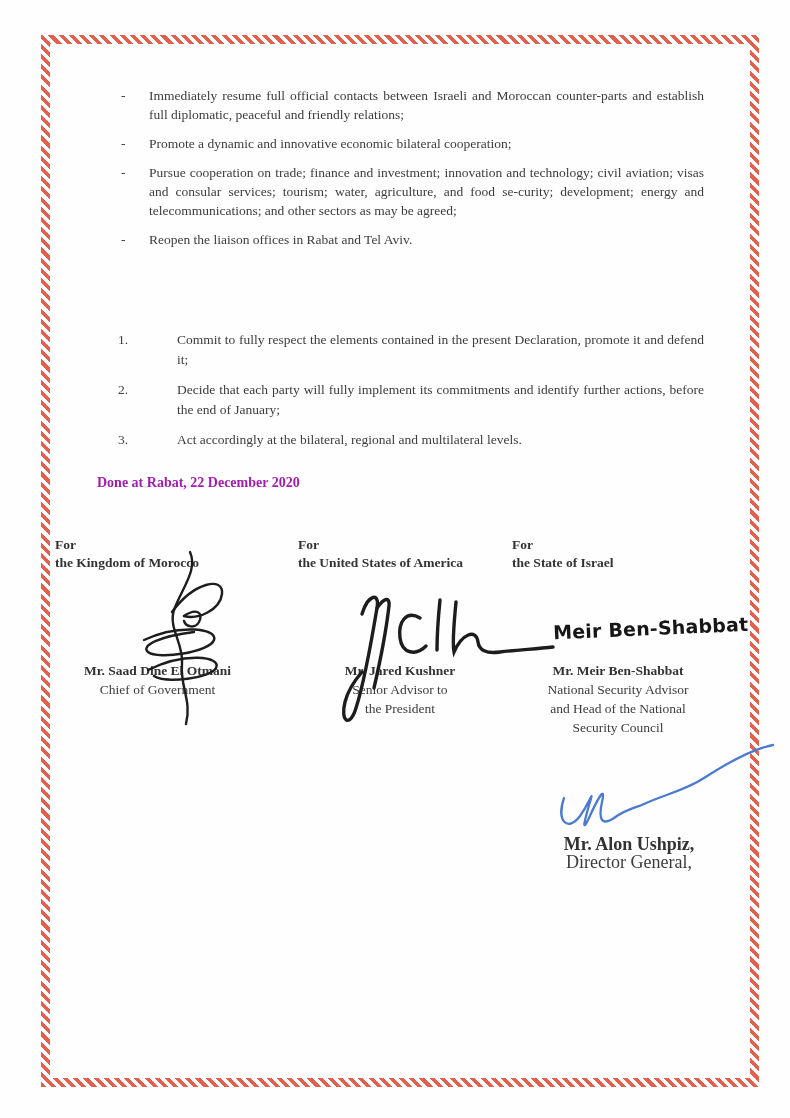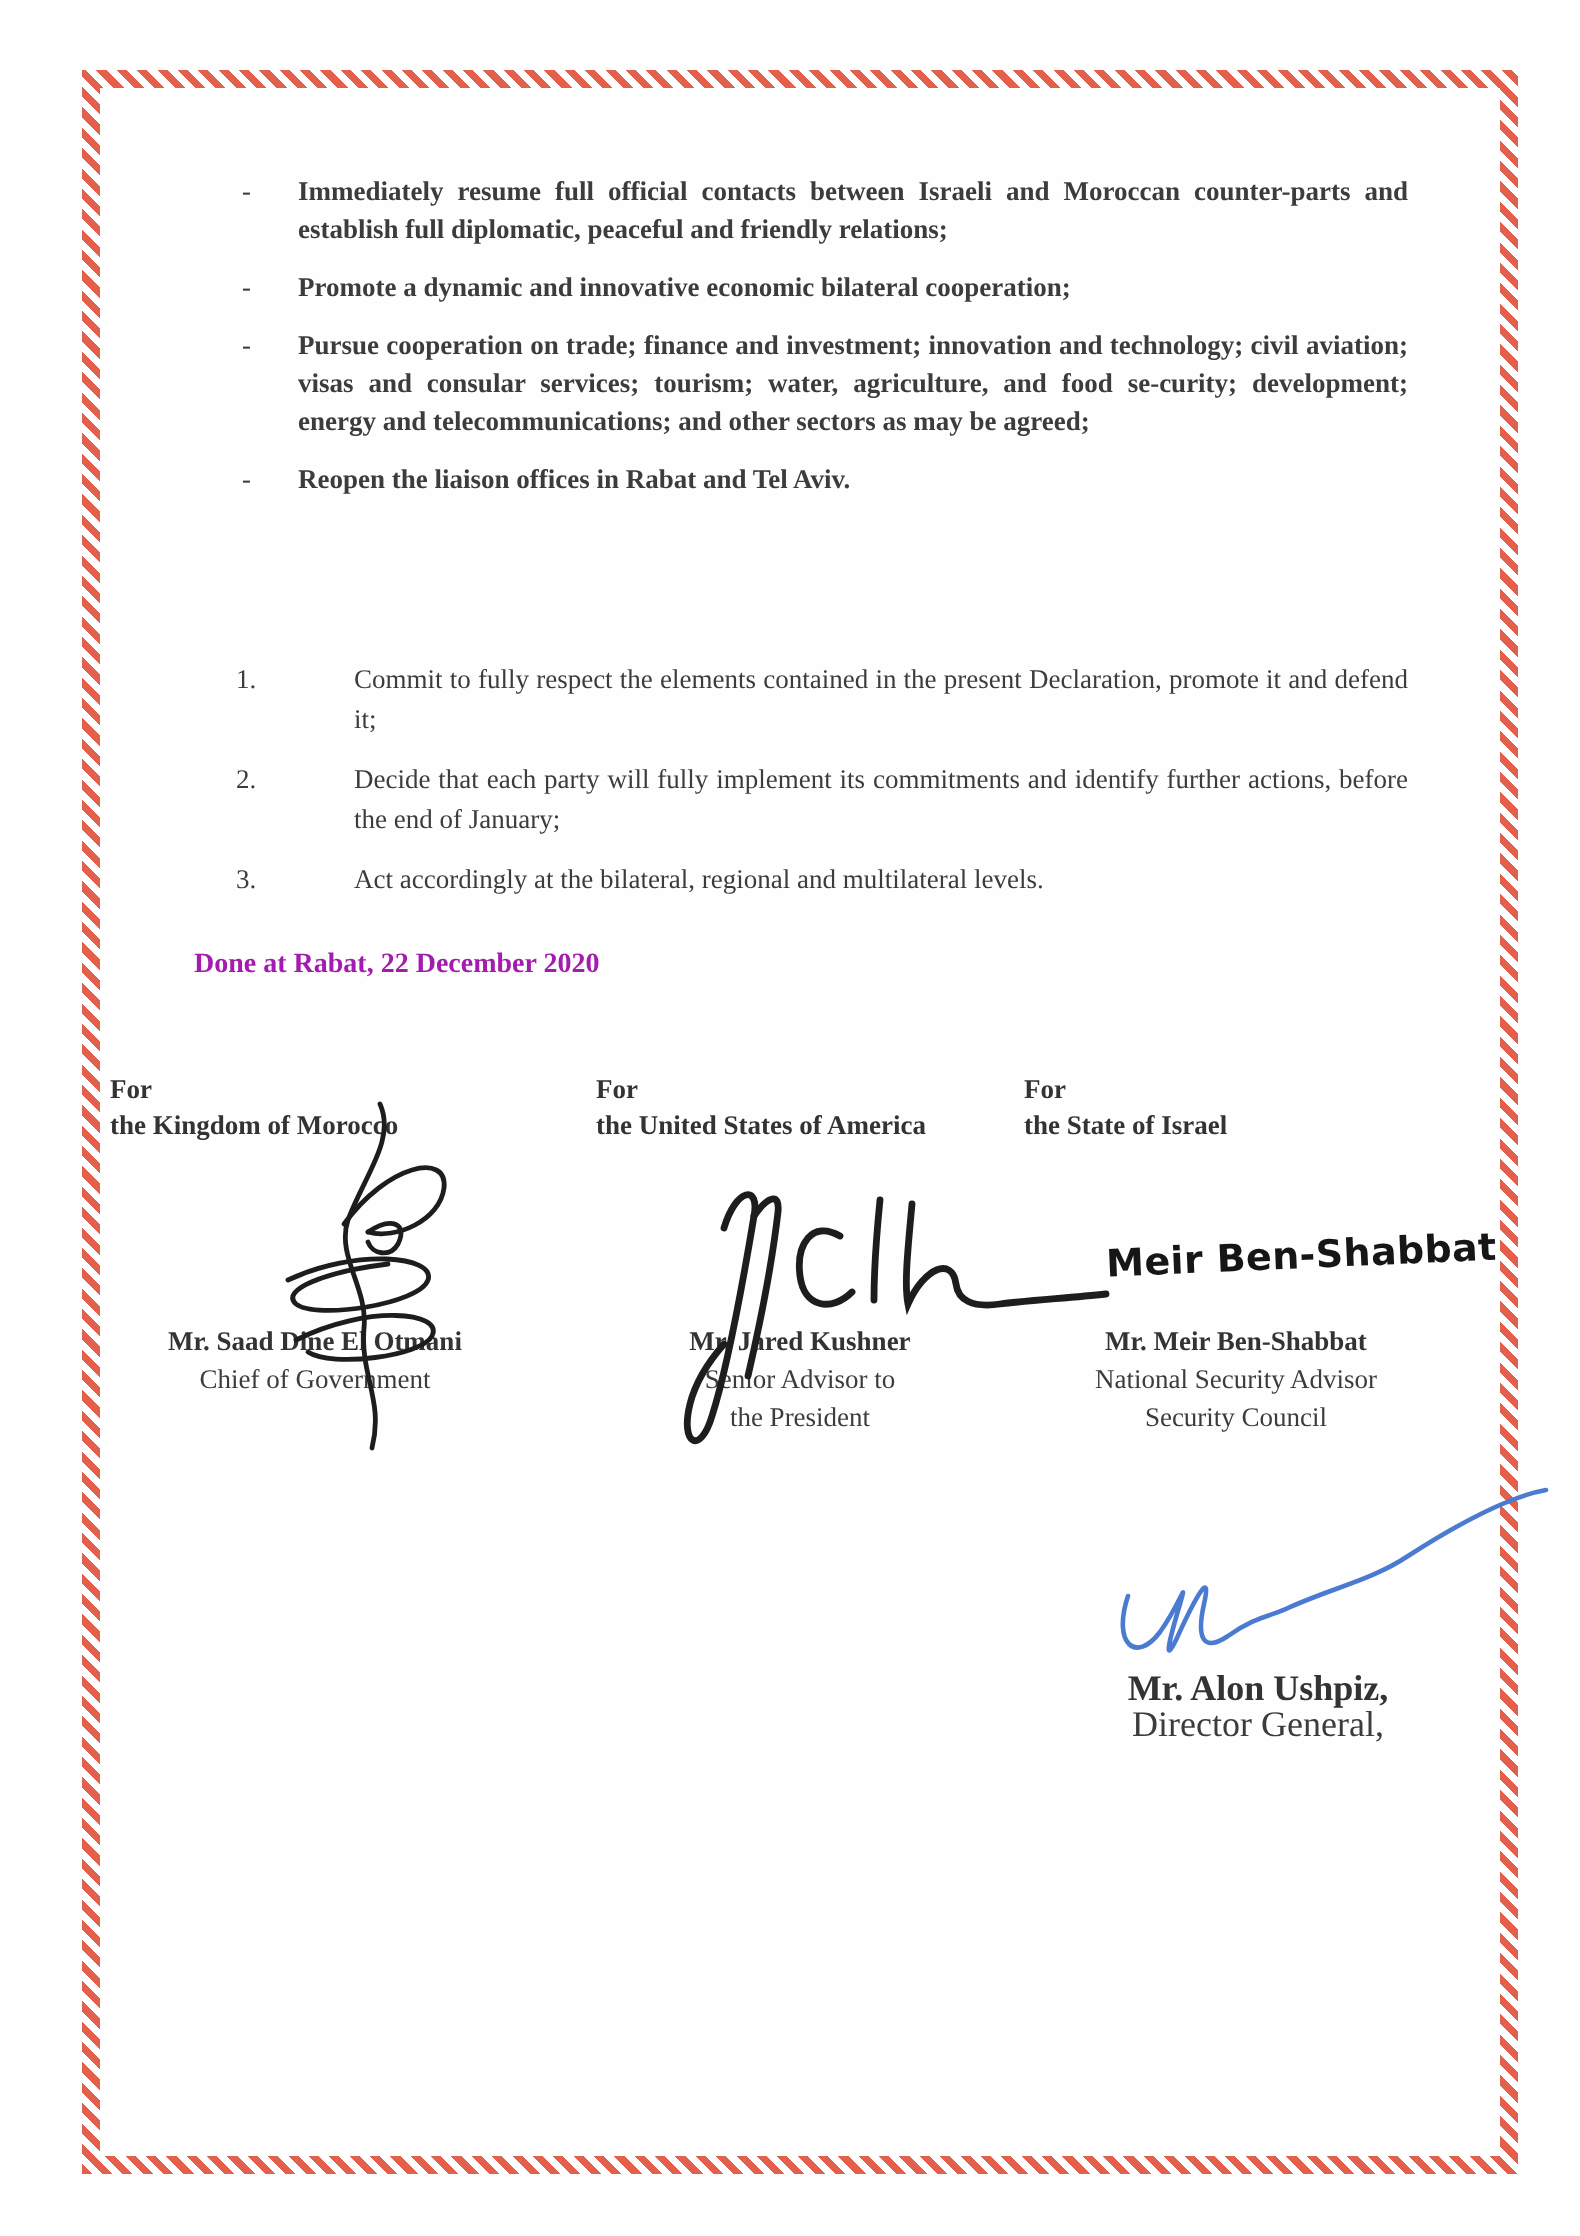--- a/index.html
+++ b/index.html
@@ -11,21 +11,21 @@
     position:absolute; left:41px; top:35px; width:718px; height:1052px;
     border:9px solid transparent;
     border-image-source: repeating-linear-gradient(45deg, #e2604c 0 3.6px, #ffffff 3.6px 7.2px);
     border-image-slice: 9;
     border-image-repeat: round;
     box-sizing:border-box;
   }
   .bullets { position:absolute; left:118px; top:86px; width:586px; }
   .b-row { display:flex; margin-bottom:10px; font-size:13.5px; line-height:19px; }
   .b-dash { width:28px; flex:none; padding-left:3px; }
-  .b-text { width:558px; text-align:justify;font-weight:bold; }
+  .b-text { width:558px; text-align:justify; }
   .para { position:absolute; left:97px; top:279px; width:600px; font-size:13.5px; line-height:20px; text-align:justify; }
   .numbered { position:absolute; left:118px; top:330px; width:586px; }
   .n-row { display:flex; margin-bottom:10px; font-size:13.5px; line-height:20px; }
   .n-num { width:28px; flex:none; }
   .n-text { width:558px; text-align:justify;margin-left:31px; }
   .done { position:absolute; left:97px; top:475px; font-size:14px; font-weight:bold; color:#a21caf; }
   .sig-head { position:absolute; top:536px; text-align:left; font-size:13.5px; font-weight:bold; line-height:18px; color:#333333; }
   .sig-block { position:absolute; top:661px; text-align:center; font-size:13.5px; line-height:19px; }
   .sig-name { font-weight:bold; color:#333333; }
   .col1 { left:55px;  width:205px; }
@@ -104,20 +104,21 @@
     <div>Chief of Government</div>
   </div>
   <div class="sig-block col2">
     <div class="sig-name">Mr. Jared Kushner</div>
     <div>Senior Advisor to</div>
     <div>the President</div>
   </div>
   <div class="sig-block col3">
     <div class="sig-name">Mr. Meir Ben-Shabbat</div>
     <div>National Security Advisor</div>
+    <div>and Head of the National</div>
     <div>Security Council</div>
   </div>
 
   <div class="ushpiz-block">
     <div class="sig-name">Mr. Alon Ushpiz,</div>
     <div>Director General,</div>
   </div>
 
   <svg class="sig-svg sig-morocco" width="92" height="178" viewBox="0 0 92 178" fill="none">
     <g stroke="#1d1d1d" stroke-width="2.4" stroke-linecap="round" fill="none">

